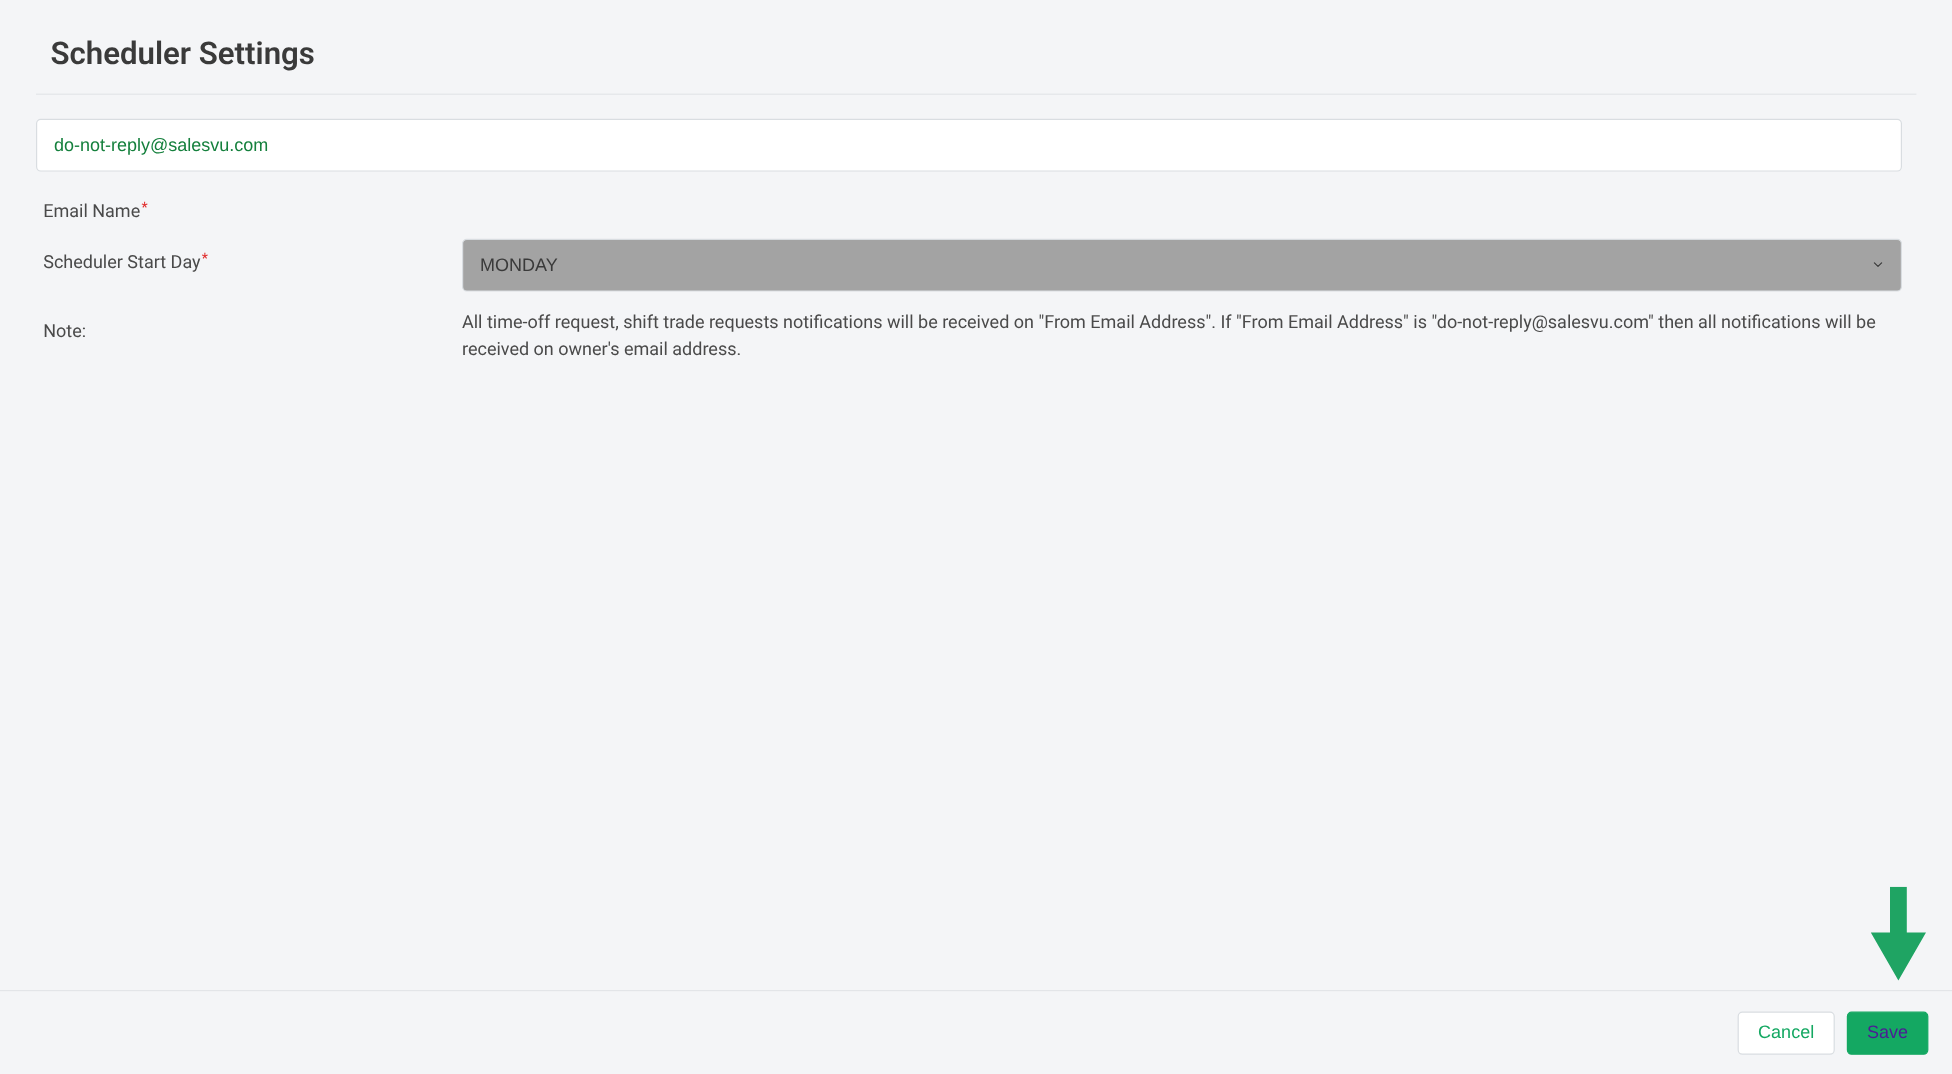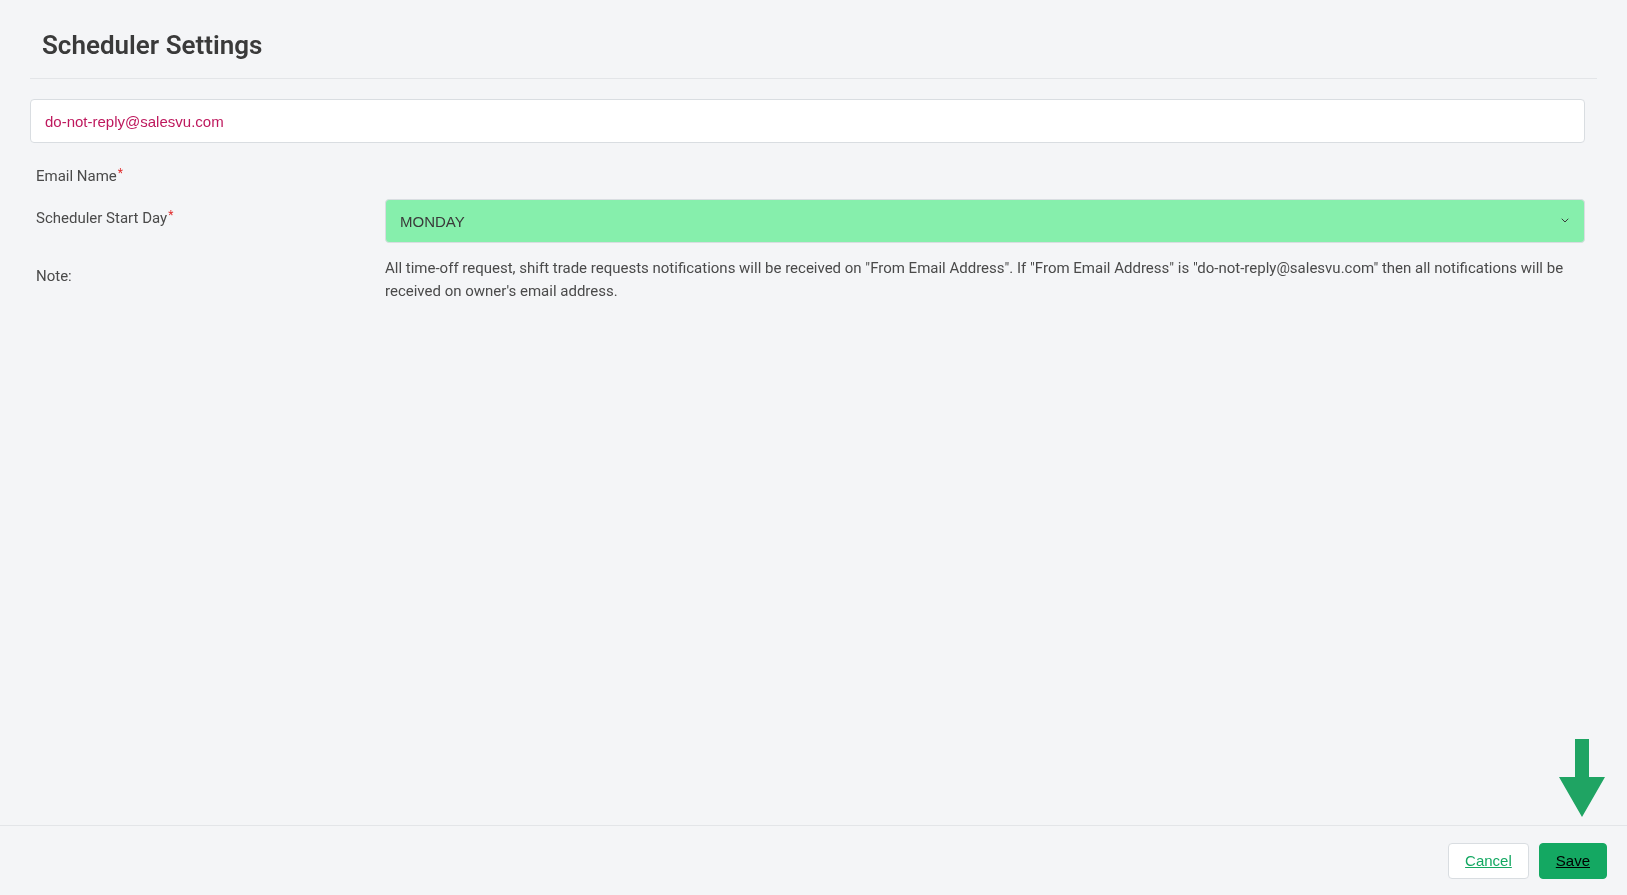--- a/index.html
+++ b/index.html
@@ -49,33 +49,33 @@
       margin-left: 1px;
     }
     .form-control-wrap {
       flex: 1;
     }
     .form-input {
       width: 100%;
       height: 44px;
       padding: 10px 14px;
       font-size: 15px;
-      color: #be185d;
+      color: #15803d;
       background-color: #ffffff;
       border: 1px solid #d9dde1;
       border-radius: 4px;
       outline: none;
     }
     .form-select {
       width: 100%;
       height: 44px;
       padding: 10px 14px;
       font-size: 15px;
       color: #3a3a3a;
-      background-color: #86efac;
+      background-color: #a3a3a3;
       border: 1px solid #d9dde1;
       border-radius: 4px;
       outline: none;
       appearance: none;
       -webkit-appearance: none;
       -moz-appearance: none;
       background-image: none;
     }
     .select-wrap {
       position: relative;
@@ -111,31 +111,30 @@
     .btn {
       display: inline-flex;
       align-items: center;
       justify-content: center;
       height: 36px;
       padding: 0 16px;
       font-size: 15px;
       border-radius: 4px;
       cursor: pointer;
       border: 1px solid transparent;
-      text-decoration: underline;
     }
     .btn-cancel {
       background-color: #ffffff;
       color: #14a862;
       border: 1px solid #d9dde1;
       margin-right: 10px;
     }
     .btn-save {
       background-color: #14a862;
-      color: #000000;
+      color: #4c1d95;
       border: 1px solid #14a862;
       text-align: right;
     }
     .annotation-arrow {
       position: absolute;
       right: 20px;
       bottom: 72px;
       pointer-events: none;
     }
   </style>

